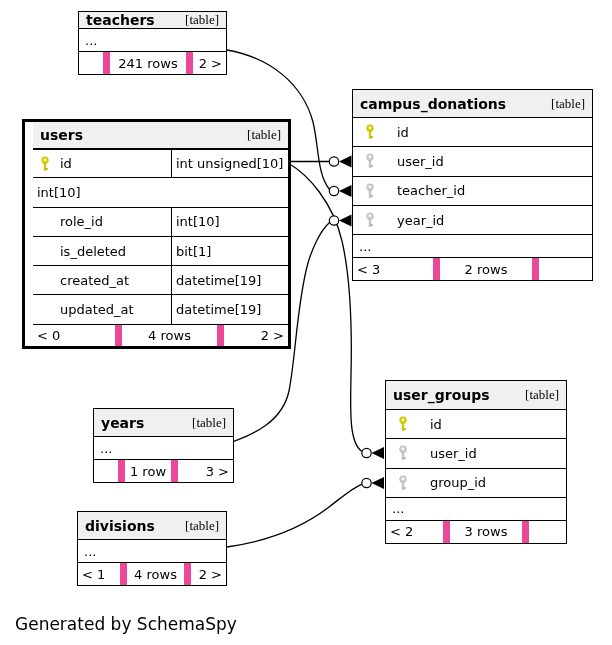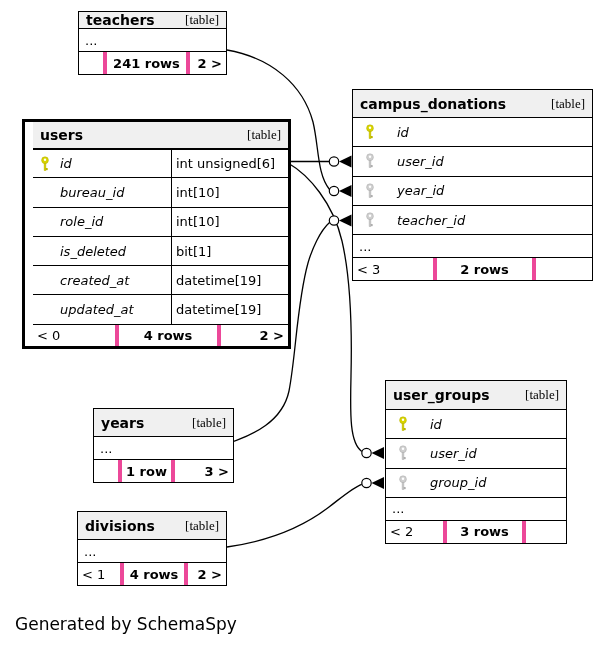--- a/index.html
+++ b/index.html
@@ -23,28 +23,28 @@
     background:#f0f0f0;height:27px;padding:0 7px;box-sizing:border-box;
   }
   .tname{font-weight:bold;font-size:14px;}
   .ttag{font-size:13px;font-family:Liberation Serif, serif;}
   .trow{display:flex;align-items:center;height:29.3px;border-top:1px solid #000;box-sizing:border-box;position:relative;}
   .ncell{position:relative;height:100%;display:flex;align-items:center;box-sizing:border-box;flex:1;}
   .split .ncell{flex:none;width:139px;border-right:1px solid #000;}
   .tcell{flex:1;padding-left:4px;}
   .keyicon{position:absolute;left:12px;top:50%;transform:translateY(-50%);width:10px;height:16px;line-height:0;}
   .tbl.focus .keyicon{left:7px;}
-  .cname{margin-left:44px;font-style:italic;}
+  .cname{margin-left:44px;}
   .tbl.focus .cname{margin-left:27px;}
   .pk .kf{fill:#d9d400;stroke:#b5b000;stroke-width:0.5;}
   .fk .kf{fill:#cfcfcf;stroke:#aaaaaa;stroke-width:0.5;}
   .dots{height:23px;border-top:1px solid #000;box-sizing:border-box;display:flex;align-items:center;padding-left:6px;}
   .tfoot{display:flex;height:23px;border-top:1px solid #000;box-sizing:border-box;}
   .fcell{display:flex;align-items:center;box-sizing:border-box;padding:0 4px;}
-  .fcell + .fcell{border-left:4px solid #ec4899;font-weight:bold;}
+  .fcell + .fcell{border-left:7px solid #ec4899;}
   .fcell.c{justify-content:center;}
   .fcell.r{justify-content:flex-end;flex:1;}
   #credit{position:absolute;left:15px;top:614px;font-size:17px;}
 </style>
 </head>
 <body>
 
 <svg id="edge-layer" viewBox="0 0 612 645">
   <path class="edge" d="M288,161.5 H329"></path>
   <path class="edge" d="M227,50 C272,58 303,85 313,122 C319,147 317,174 329.5,189.5"></path>
@@ -95,26 +95,23 @@
   <div class="trow" style="border-top-width:2px;">
     <div class="ncell">
       <span class="keyicon pk"><svg width="10" height="16" viewBox="0 0 10 16">
             <circle class="kf" cx="5" cy="4.2" r="3.4"></circle>
             <circle cx="5" cy="3.7" r="1.2" fill="#fff"></circle>
             <rect class="kf" x="4.1" y="7.2" width="1.8" height="7.4"></rect>
             <rect class="kf" x="5.9" y="12.4" width="1.7" height="1.5"></rect>
           </svg></span>
       <span class="cname">id</span>
     </div>
-    <div class="tcell">int unsigned[6]</div>
-  </div>
-  <div class="trow">
-    <div class="ncell">
-        <span class="cname">bureau_id</span>
-      </div>
+    <div class="tcell">int unsigned[10]</div>
+  </div>
+  <div class="trow">
     <div class="tcell">int[10]</div>
   </div>
   <div class="trow">
     <div class="ncell">
         <span class="cname">role_id</span>
       </div>
     <div class="tcell">int[10]</div>
   </div>
   <div class="trow">
     <div class="ncell">
@@ -169,32 +166,32 @@
     </div>
   </div>
   <div class="trow">
     <div class="ncell">
       <span class="keyicon fk"><svg width="10" height="16" viewBox="0 0 10 16">
             <circle class="kf" cx="5" cy="4.2" r="3.4"></circle>
             <circle cx="5" cy="3.7" r="1.2" fill="#fff"></circle>
             <rect class="kf" x="4.1" y="7.2" width="1.8" height="7.4"></rect>
             <rect class="kf" x="5.9" y="12.4" width="1.7" height="1.5"></rect>
           </svg></span>
+      <span class="cname">teacher_id</span>
+    </div>
+  </div>
+  <div class="trow">
+    <div class="ncell">
+      <span class="keyicon fk"><svg width="10" height="16" viewBox="0 0 10 16">
+            <circle class="kf" cx="5" cy="4.2" r="3.4"></circle>
+            <circle cx="5" cy="3.7" r="1.2" fill="#fff"></circle>
+            <rect class="kf" x="4.1" y="7.2" width="1.8" height="7.4"></rect>
+            <rect class="kf" x="5.9" y="12.4" width="1.7" height="1.5"></rect>
+          </svg></span>
       <span class="cname">year_id</span>
-    </div>
-  </div>
-  <div class="trow">
-    <div class="ncell">
-      <span class="keyicon fk"><svg width="10" height="16" viewBox="0 0 10 16">
-            <circle class="kf" cx="5" cy="4.2" r="3.4"></circle>
-            <circle cx="5" cy="3.7" r="1.2" fill="#fff"></circle>
-            <rect class="kf" x="4.1" y="7.2" width="1.8" height="7.4"></rect>
-            <rect class="kf" x="5.9" y="12.4" width="1.7" height="1.5"></rect>
-          </svg></span>
-      <span class="cname">teacher_id</span>
     </div>
   </div>
   <div class="dots">...</div>
   <div class="tfoot">
     <div class="fcell" style="width:80px;">&lt; 3</div>
     <div class="fcell c" style="width:99px;">2 rows</div>
     <div class="fcell r"></div>
   </div>
 </div>
 

